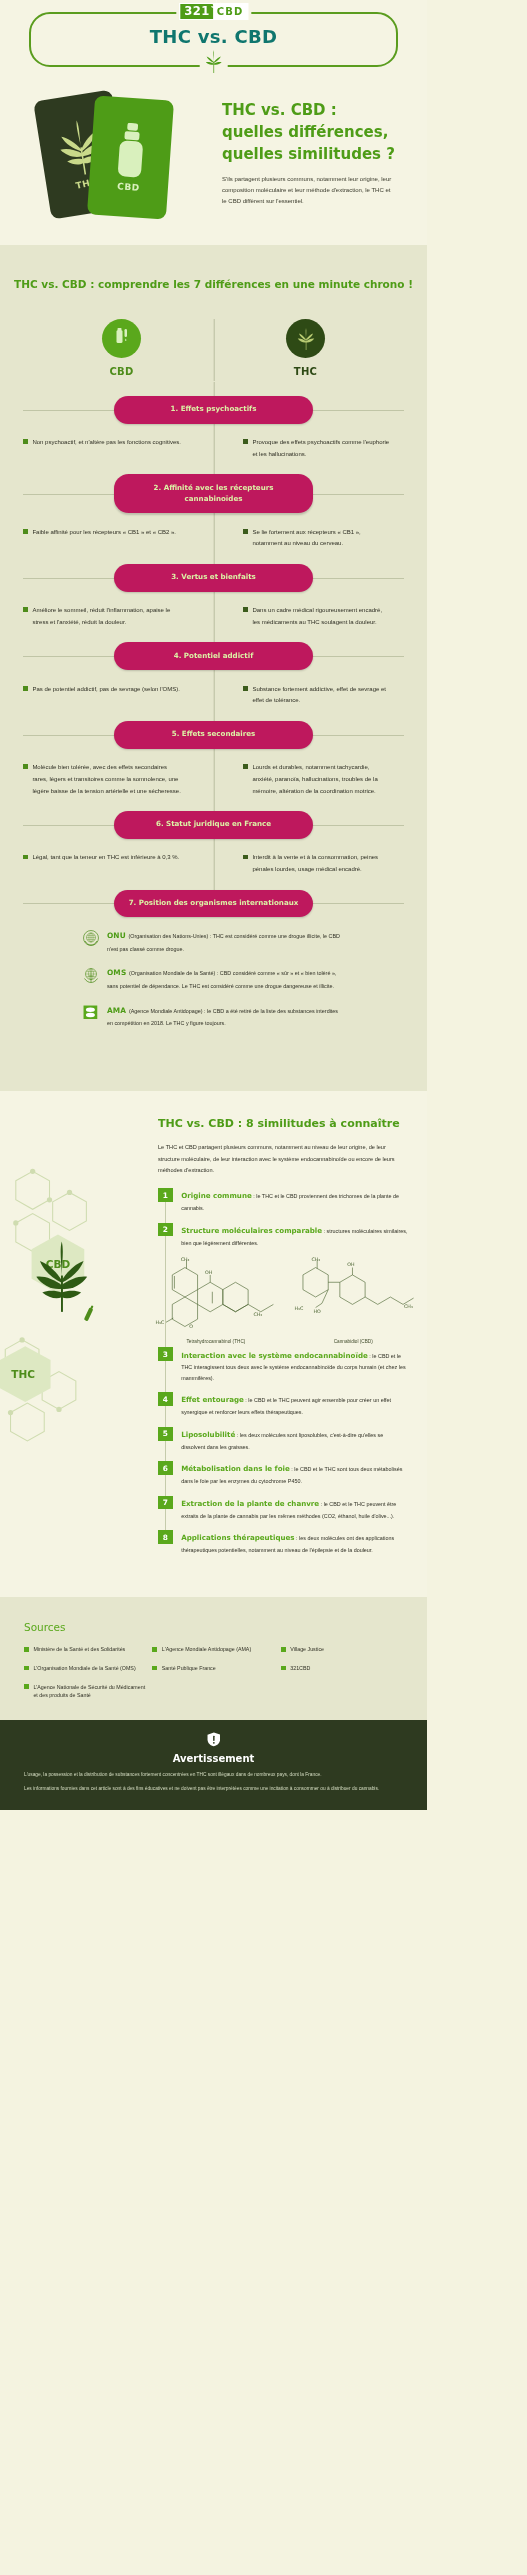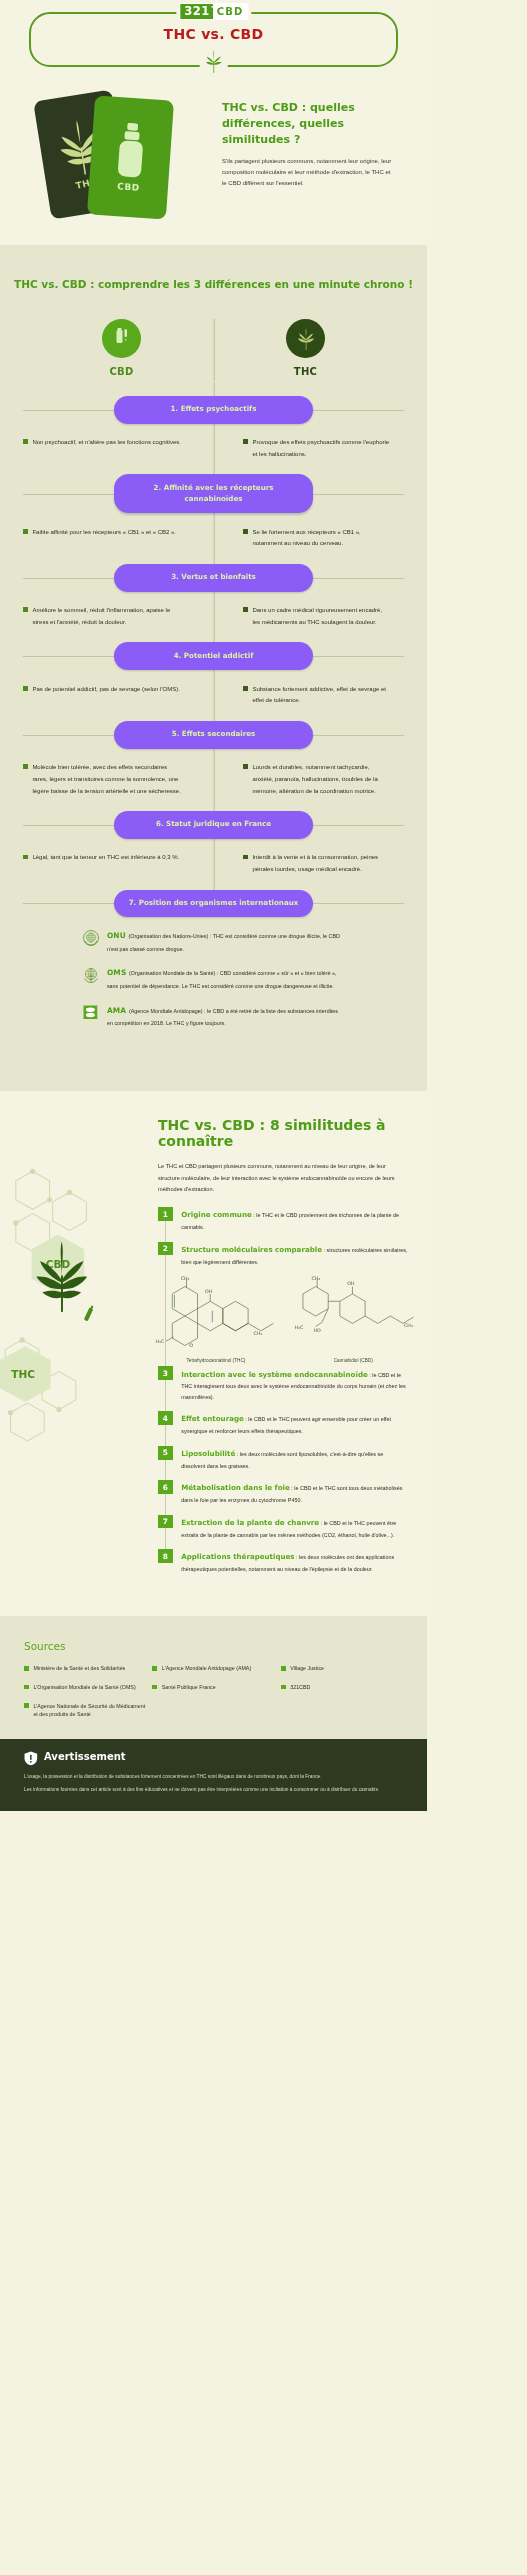--- a/index.html
+++ b/index.html
@@ -23,40 +23,40 @@
     background:#f5f4e3;padding:0 3.2px;z-index:3;display:flex;align-items:center;
   }
   .logo-inner{display:flex;align-items:stretch;border:1.1px solid #ffffff;background:#ffffff;}
   .logo-321{background:#4e9c17;color:#ffffff;font-weight:bold;font-size:11.6px;
     letter-spacing:0.5px;padding:2.1px 3.7px 2.1px 4.2px;line-height:1;font-family:"DejaVu Sans",sans-serif;}
   .logo-cbd{background:#ffffff;color:#4e9c17;font-weight:bold;font-size:10px;
     letter-spacing:1.1px;padding:3.2px 3.7px 2.1px 3.2px;line-height:1;font-family:"DejaVu Sans",sans-serif;}
   .logo-leaf{position:absolute;left:46%;top:-4.2px;width:11.6px;height:16px;z-index:4;}
   .hero-title{
     position:absolute;left:0;right:0;top:12.7px;text-align:center;
-    font-size:14px;font-weight:bold;color:#b91c1c;letter-spacing:0.3px;
+    font-size:18px;font-weight:bold;color:#0f766e;letter-spacing:0.3px;
     font-family:"DejaVu Sans",sans-serif;
   }
   .hero-bottom-leaf{position:absolute;left:50%;bottom:-10.5px;transform:translateX(-50%);
     background:#f5f4e3;padding:0 5.3px;z-index:3;}
 
   
   .intro{background:#f5f4e3;display:flex;align-items:flex-start;padding:24px 32px 27px;gap:16px;}
   .intro-cards{position:relative;width:174px;height:127px;flex:0 0 174px;}
   .card{position:absolute;border-radius:8.4px;width:79px;height:119px;}
   .card-thc{background:#2e3a20;left:9.5px;top:4.2px;transform:rotate(-9deg);
     display:flex;flex-direction:column;align-items:center;justify-content:center;}
   .card-cbd{background:#4e9c17;left:59px;top:7.4px;transform:rotate(4deg);
     display:flex;flex-direction:column;align-items:center;justify-content:center;}
   .card-label{font-family:"DejaVu Sans",sans-serif;font-weight:bold;font-size:9px;
     letter-spacing:0.5px;margin-top:3.2px;}
   .card-thc .card-label{color:#c9d98a;transform:rotate(-4deg);}
   .card-cbd .card-label{color:#d9f0bd;}
   .intro-text{flex:1;padding-top:9.5px;}
-  .intro-h{font-family:"DejaVu Sans",sans-serif;font-weight:bold;font-size:11px;
+  .intro-h{font-family:"DejaVu Sans",sans-serif;font-weight:bold;font-size:15px;
     color:#4e9c17;line-height:1.45;margin-bottom:8.4px;}
   .intro-p{font-size:6px;line-height:1.85;color:#3a3a2c;max-width:211px;}
 
   
   .diff{background:#e5e6cd;padding:31px 0 21px;position:relative;}
   .diff-title{text-align:center;font-family:"DejaVu Sans",sans-serif;font-weight:bold;
     font-size:10.5px;color:#4e9c17;line-height:1.6;margin-bottom:27px;}
   .pill-row{display:flex;justify-content:center;gap:100px;margin-bottom:5.3px;position:relative;}
   .mol{display:flex;flex-direction:column;align-items:center;width:84px;}
   .mol-circle{width:39px;height:39px;border-radius:50%;display:flex;align-items:center;
@@ -74,21 +74,21 @@
   .rows{position:relative;}
   .rows:before{content:"";position:absolute;left:50%;top:0;bottom:0;width:0.5px;
     background:#b9bea0;transform:translateX(-0.3px);}
   .row{position:relative;padding-top:13.7px;}
   .band{position:relative;display:flex;justify-content:center;z-index:2;}
   .band:before,.band:after{content:"";position:absolute;top:50%;height:0.5px;
     background:#c0c5a6;width:137px;}
   .band:before{left:23px;}
   .band:after{right:23px;}
   .band-pill{
-    background:#8b5cf6;color:#ddf2a6;border-radius:14.8px;min-width:199px;max-width:199px;
+    background:#be185d;color:#ddf2a6;border-radius:14.8px;min-width:199px;max-width:199px;
     padding:8.4px 12.7px;text-align:center;font-family:"DejaVu Sans",sans-serif;
     font-weight:bold;font-size:7.1px;line-height:1.55;
     box-shadow:0 1.1px 2.1px rgba(0,0,0,0.18);position:relative;z-index:3;
   }
   .cols{display:flex;padding:13.7px 23px 0;gap:0;}
   .col{width:50%;display:flex;gap:4.7px;padding-right:31px;align-items:flex-start;}
   .col.right{padding-left:29.5px;padding-right:13.7px;}
   .bullet{width:4.7px;height:4.7px;background:#4e8c1b;flex:0 0 4.7px;margin-top:2.1px;}
   .col.right .bullet{background:#3c5c1c;}
   .col-text{font-size:6px;line-height:1.95;color:#2f2f24;}
@@ -98,21 +98,21 @@
   .org{display:flex;gap:7.4px;margin:0 auto 11.6px;width:264px;align-items:flex-start;}
   .org-icon{flex:0 0 18px;height:18px;display:flex;align-items:center;justify-content:center;}
   .org-body{font-size:5.4px;line-height:1.95;color:#2f2f24;padding-top:0.5px;}
   .org-abbr{font-family:"DejaVu Sans",sans-serif;font-weight:bold;font-size:7.4px;
     color:#4e9c17;margin-right:2.6px;letter-spacing:0.2px;}
 
   
   .sim{background:#f5f4e3;padding:26px 0 32px;position:relative;overflow:hidden;}
   .sim-art{position:absolute;left:0;top:58px;width:158px;height:327px;z-index:1;}
   .sim-content{position:relative;z-index:2;padding-left:158px;padding-right:19px;}
-  .sim-title{font-family:"DejaVu Sans",sans-serif;font-weight:bold;font-size:14px;
+  .sim-title{font-family:"DejaVu Sans",sans-serif;font-weight:bold;font-size:11px;
     color:#4e9c17;margin-bottom:12.7px;}
   .sim-intro{font-size:5.6px;line-height:2.05;color:#2f2f24;margin-bottom:11.6px;max-width:327px;}
   .sim-list{position:relative;}
   .sim-list:before{content:"";position:absolute;left:7.4px;top:5.3px;bottom:18px;width:0.5px;
     background:#c5cbab;}
   .sim-item{display:flex;gap:8.4px;margin-bottom:9px;position:relative;}
   .sim-num{flex:0 0 14.8px;height:13.7px;background:#5aa81c;color:#ffffff;
     display:flex;align-items:center;justify-content:center;
     font-family:"DejaVu Sans",sans-serif;font-weight:bold;font-size:7.4px;
     position:relative;z-index:2;}
@@ -127,21 +127,21 @@
   .sources{background:#e5e6cd;padding:24px 24px 21px;}
   .sources-h{font-family:"DejaVu Sans",sans-serif;font-weight:normal;font-size:10.5px;
     color:#5aa81c;margin-bottom:12.7px;}
   .src-grid{display:grid;grid-template-columns:repeat(3,1fr);gap:10.5px 6.3px;}
   .src{display:flex;gap:4.7px;align-items:flex-start;}
   .src-b{width:4.7px;height:4.7px;background:#5aa81c;flex:0 0 4.7px;margin-top:1.6px;}
   .src-t{font-size:5.3px;line-height:1.55;color:#2f2f24;}
 
   
   .warn{background:#2e3a20;padding:11.6px 24px 16px;color:#e9efd6;}
-  .warn-head{display:flex;gap:6.3px;margin-bottom:7.4px;}
+  .warn-head{display:flex;align-items:center;gap:6.3px;margin-bottom:7.4px;flex-direction:column;}
   .warn-title{font-family:"DejaVu Sans",sans-serif;font-weight:bold;font-size:10px;
     color:#ffffff;}
   .warn-p{font-size:4.8px;line-height:1.85;color:#d6dec3;max-width:490px;}
   .warn-p + .warn-p{margin-top:4.7px;}
 </style>
 </head>
 <body>
 
 <div class="page">
 
@@ -216,21 +216,21 @@
 
     <div class="intro-text">
       <h2 class="intro-h">THC vs. CBD : quelles différences, quelles similitudes ?</h2>
       <p class="intro-p">S'ils partagent plusieurs communs, notamment leur origine, leur composition moléculaire et leur méthode d'extraction, le THC et le CBD diffèrent sur l'essentiel.</p>
     </div>
 
   </section>
 
   <section class="diff">
 
-    <h2 class="diff-title">THC vs. CBD : comprendre les 3 différences en une minute chrono !</h2>
+    <h2 class="diff-title">THC vs. CBD : comprendre les 7 différences en une minute chrono !</h2>
 
     <div class="pill-row">
       <div class="center-line" style="height:62px;"></div>
 
       <div class="mol">
         <div class="mol-circle mol-cbd">
           <svg width="16" height="21" viewBox="0 0 26 42">
             <g fill="#d9f0bd">
               <rect x="2" y="4" width="12" height="26" rx="3"></rect>
               <rect x="4" y="0" width="8" height="5" rx="1.5"></rect>

